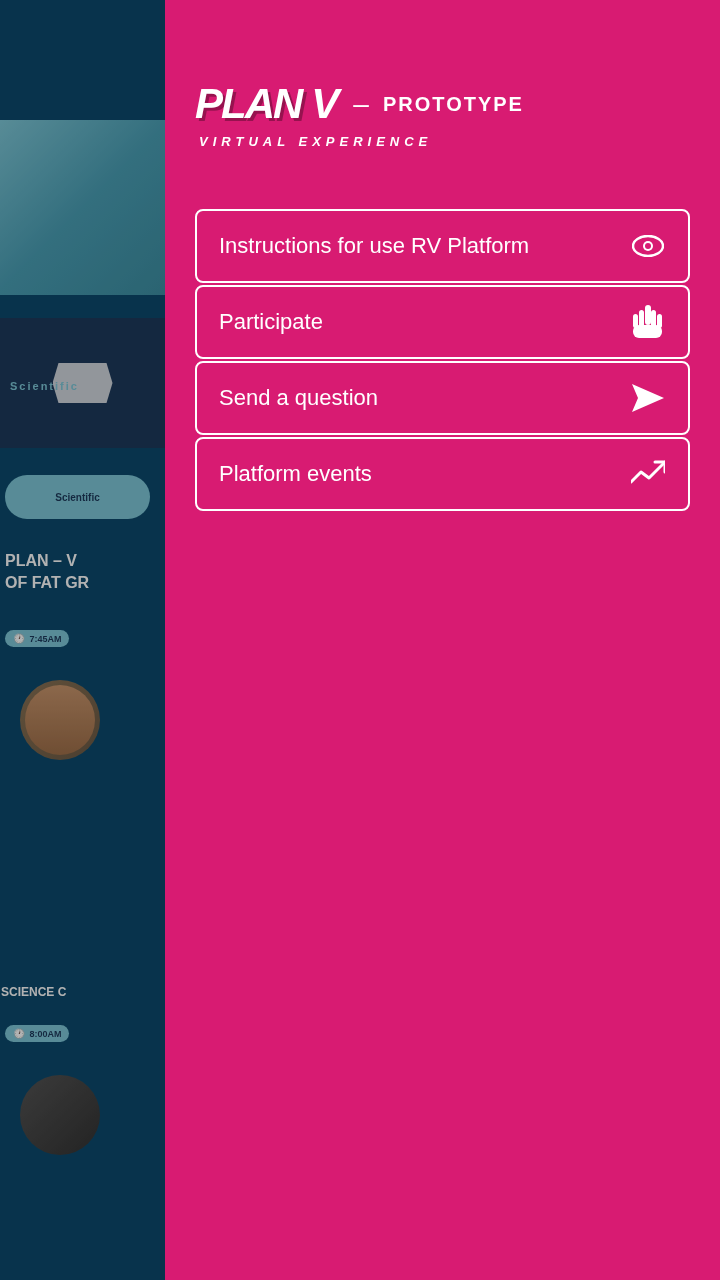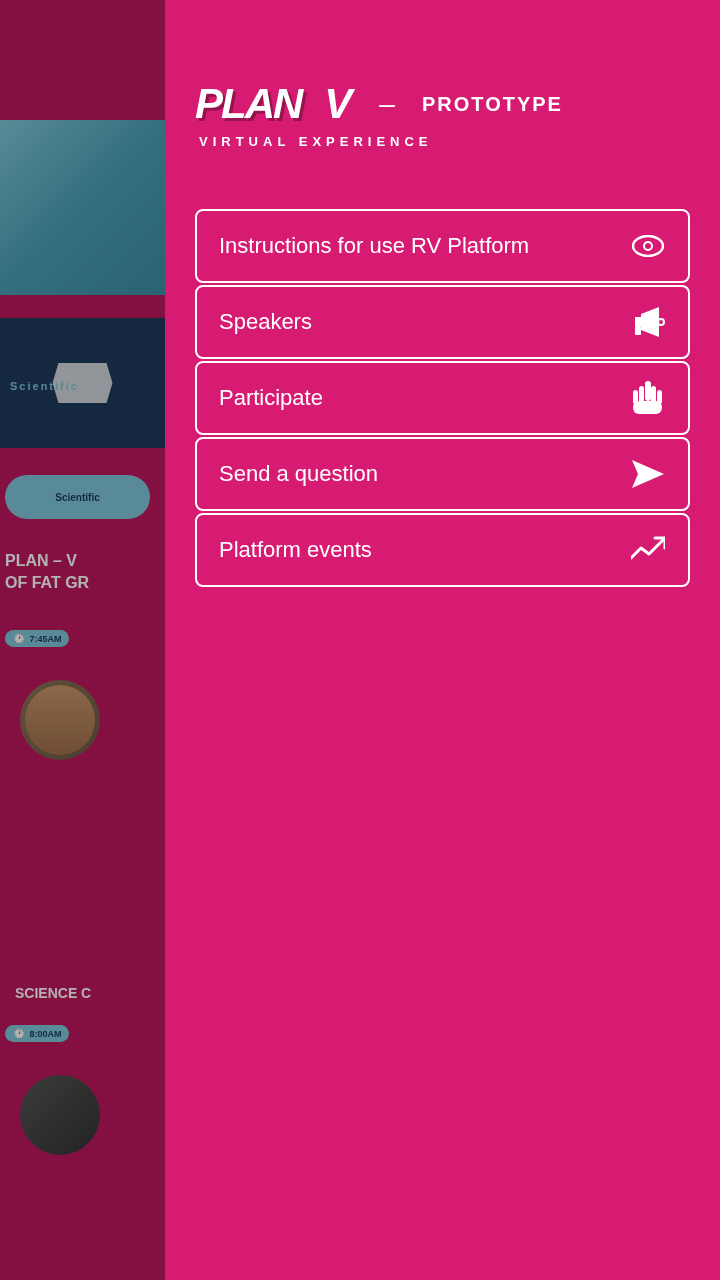--- a/index.html
+++ b/index.html
@@ -13,21 +13,21 @@
       position: relative;
       background: #2a4a6b;
     }
 
     
     .bg-content {
       position: absolute;
       top: 0; left: 0;
       width: 165px;
       height: 1280px;
-      background: #be185d;
+      background: #0c4a6e;
       overflow: hidden;
     }
 
     .bg-image-top {
       width: 165px;
       height: 175px;
       background: linear-gradient(135deg, #7ec8d8 0%, #4a9fb5 50%, #3d8fa3 100%);
       position: absolute;
       top: 120px;
     }
@@ -126,23 +126,23 @@
       width: 70px;
       height: 70px;
       border-radius: 50%;
       background: linear-gradient(180deg, #c8956c 0%, #a0704a 100%);
       position: relative;
     }
 
     .bg-science-title {
       position: absolute;
       top: 985px;
-      left: 15px;
-      color: white;
-      font-size: 14px;
+      left: 1px;
+      color: white;
+      font-size: 12px;
       font-weight: bold;
     }
 
     .bg-time-badge2 {
       position: absolute;
       top: 1025px;
       left: 5px;
       background: #7ec8d8;
       border-radius: 12px;
       padding: 3px 8px;
@@ -185,21 +185,21 @@
     }
 
     
     .logo-area {
       margin-bottom: 60px;
     }
 
     .logo-container {
       display: flex;
       align-items: center;
-      gap: 23px;
+      gap: 10px;
       margin-bottom: 6px;
     }
 
     .logo-text {
       font-size: 42px;
       font-weight: 900;
       color: white;
       font-style: italic;
       text-transform: uppercase;
       letter-spacing: -2px;
@@ -231,20 +231,21 @@
     }
 
     .virtual-experience {
       color: white;
       font-size: 13px;
       font-weight: 600;
       letter-spacing: 5px;
       text-transform: uppercase;
       margin-top: 4px;
       padding-left: 4px;
+      font-style: italic;
     }
 
     
     .menu-items {
       display: flex;
       flex-direction: column;
       gap: 2px;
     }
 
     .menu-item {
@@ -352,31 +353,20 @@
       <div class="icon-shape">
         <svg width="32" height="22" viewBox="0 0 32 22" fill="none">
           <ellipse cx="16" cy="11" rx="15" ry="10" stroke="white" stroke-width="2.5" fill="none"></ellipse>
           <circle cx="16" cy="11" r="5" fill="white"></circle>
           <circle cx="16" cy="11" r="3" fill="#d81b72"></circle>
         </svg>
       </div>
     </div>
 
 
-    <div class="menu-item">
-      <span class="menu-item-label">Speakers</span>
-      <div class="icon-shape">
-        <svg width="34" height="30" viewBox="0 0 34 30" fill="white">
-          <polygon points="4,10 4,20 10,20 10,10" fill="white"></polygon>
-          <polygon points="10,7 28,0 28,30 10,23" fill="white"></polygon>
-          <rect x="4" y="20" width="6" height="8" rx="1" fill="white"></rect>
-          <circle cx="30" cy="15" r="3" fill="none" stroke="white" stroke-width="2"></circle>
-        </svg>
-      </div>
-    </div>
 
     <div class="menu-item">
       <span class="menu-item-label">Participate</span>
       <div class="icon-shape">
         <svg width="30" height="34" viewBox="0 0 30 34" fill="white">
           <rect x="12" y="0" width="6" height="20" rx="3" fill="white"></rect>
           <rect x="6" y="5" width="5" height="17" rx="2.5" fill="white"></rect>
           <rect x="0" y="9" width="5" height="14" rx="2.5" fill="white"></rect>
           <rect x="18" y="5" width="5" height="17" rx="2.5" fill="white"></rect>
           <rect x="24" y="9" width="5" height="14" rx="2.5" fill="white"></rect>

